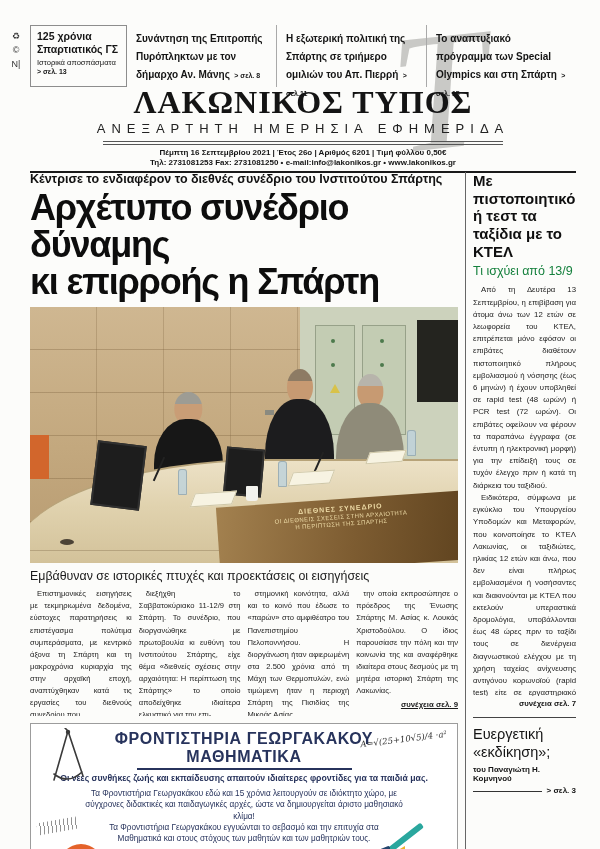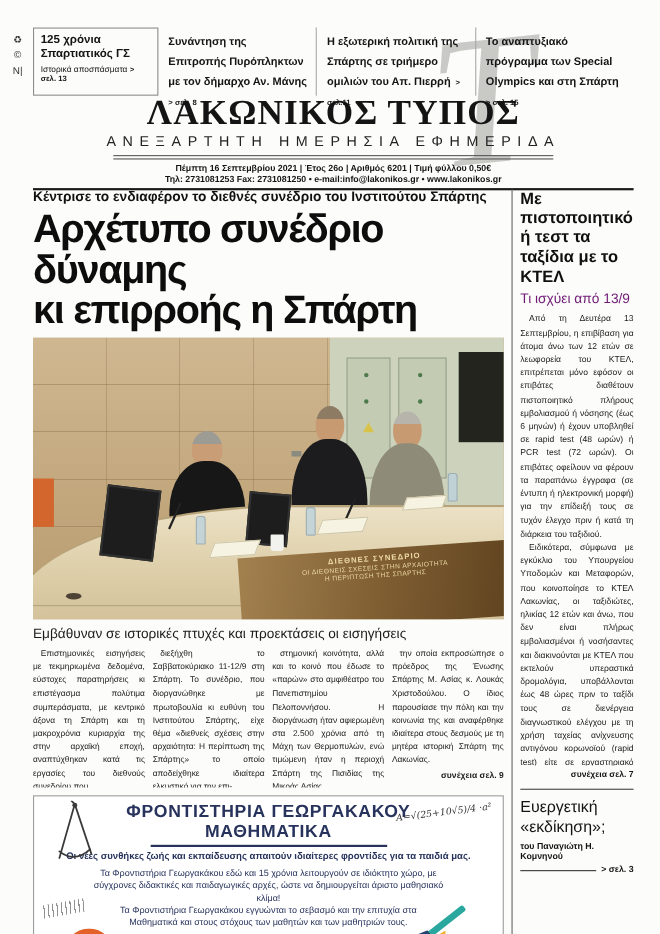--- a/index.html
+++ b/index.html
@@ -10,21 +10,21 @@
   #watermark{position:absolute;left:392px;top:6px;font-family:"Liberation Serif",serif;
              font-style:italic;font-size:170px;line-height:1;color:#c9c9c6;z-index:0;
              transform:rotate(-6deg);}
 
   
   #marks{position:absolute;left:6px;top:30px;width:20px;text-align:center;
          font-size:9px;line-height:1.55;color:#333;z-index:2;}
 
   
   #teasers{position:absolute;left:30px;top:25px;width:546px;height:62px;display:flex;z-index:2;}
-  .t-box{width:114px;border:1px solid #8d8d8d;padding:4px 6px;box-sizing:border-box;}
+  .t-box{width:97px;border:1px solid #8d8d8d;padding:4px 6px;box-sizing:border-box;}
   .t-box .bt{font-size:10.5px;font-weight:bold;line-height:1.25;}
   .t-box .bs{font-size:7.6px;margin-top:2px;}
   .t-box .bp{font-size:7px;font-weight:bold;}
   .t-item{flex:1;padding:3px 8px 0 9px;box-sizing:border-box;}
   .t-sep{border-left:1px solid #a9a9a9;}
   .t-title{font-size:10px;font-weight:bold;line-height:1.3;}
   .t-page{font-size:7px;font-weight:bold;}
 
   
   #masthead{position:absolute;left:30px;top:86px;width:546px;text-align:center;z-index:2;}
@@ -89,21 +89,21 @@
              border-radius:3px 3px 1px 1px;border:1px solid rgba(130,150,160,.6);}
   .ph-card{position:absolute;background:#f7f3e2;border:1px solid #cfc7a8;transform:skewX(-24deg) rotate(-4deg);}
   .ph-cup{position:absolute;left:50.5%;top:70%;width:12px;height:15px;background:#f2f2ee;border-radius:1px 1px 3px 3px;}
   .ph-mic{position:absolute;width:2px;height:26px;background:#222;transform:rotate(24deg);}
 
   
   .subhead{font-size:12.4px;margin-top:6px;color:#1b1b1b;}
   .bodycols{display:flex;gap:7px;margin-top:5px;height:128px;overflow:hidden;}
   .bcol{flex:1;font-size:7.6px;line-height:12.1px;text-align:justify;color:#1a1a1a;min-width:0;}
   .bcol p{margin:0;text-indent:7px;}
-  .cont9{font-size:7.8px;font-weight:bold;text-align:right;margin-top:2px;}
+  .cont9{font-size:7.8px;font-weight:bold;text-align:right;margin-top:2px;text-decoration:underline;}
 
   
   .ad{margin-top:7px;position:relative;height:148px;border:1.5px solid #9c9c9c;background:#ffffff;
       color:#27335c;overflow:hidden;}
   .ad-title{ text-align:center;font-weight:bold;letter-spacing:.6px;margin-top:6px;font-size:16px;line-height:1.12;}
   .ad-underline{width:215px;margin:2px auto 3px;border-top:2px solid #27335c;}
   .ad-lead{font-size:8.7px;font-weight:bold;text-align:center;}
   .ad-body{font-size:8.2px;text-align:center;margin-top:5px;line-height:1.38;padding:0 52px;}
   .ad-body2{font-size:8.2px;text-align:center;line-height:1.38;padding:0 60px;}
   .ad-div{width:330px;margin:4px auto 3px;border-top:1px solid #5c5c74;}
@@ -118,21 +118,21 @@
      border-radius:44px 44px 0 0;border:5px solid #e4622a;border-bottom:4px solid #8fa2b2;background:#fff;box-sizing:border-box;}
   .ad-pencil{position:absolute;right:30px;bottom:30px;width:46px;height:6px;border-radius:2px;
      background:linear-gradient(90deg,#134f63 0 14%,#2aa79e 14%);transform:rotate(-38deg);}
   .ad-pencil2{position:absolute;right:66px;bottom:16px;width:40px;height:3px;border-radius:2px;
      background:linear-gradient(90deg,#222 0 12%,#26456e 12%);transform:rotate(-22deg);}
   .ad-triangle{position:absolute;right:52px;bottom:4px;width:0;height:0;
      border-left:38px solid transparent;border-bottom:22px solid #efb42e;}
 
   
   .kt-title{font-size:15px;font-weight:bold;line-height:1.18;color:#0f0f0f;}
-  .kt-sub{font-size:12.5px;margin-top:4px;color:#701a75;}
+  .kt-sub{font-size:12.5px;margin-top:4px;color:#15803d;}
   .kt-body{margin-top:6px;font-size:7.8px;line-height:12.2px;text-align:justify;
            height:412px;overflow:hidden;color:#1a1a1a;}
   .kt-body p{margin:0;text-indent:8px;}
   .kt-cont{font-size:7.8px;font-weight:bold;text-align:right;margin-top:3px;}
   .rc-hr{border:none;border-top:1px solid #444;margin:9px 0 8px;}
   .op-title{font-size:14.5px;font-weight:normal;line-height:1.2;}
   .op-author{font-size:8px;font-weight:bold;margin-top:4px;}
   .op-pageline{display:flex;align-items:flex-end;margin-top:3px;}
   .op-line{flex:1;border-bottom:1px solid #333;margin-bottom:3px;}
   .op-page{font-size:8px;font-weight:bold;margin-left:4px;}

